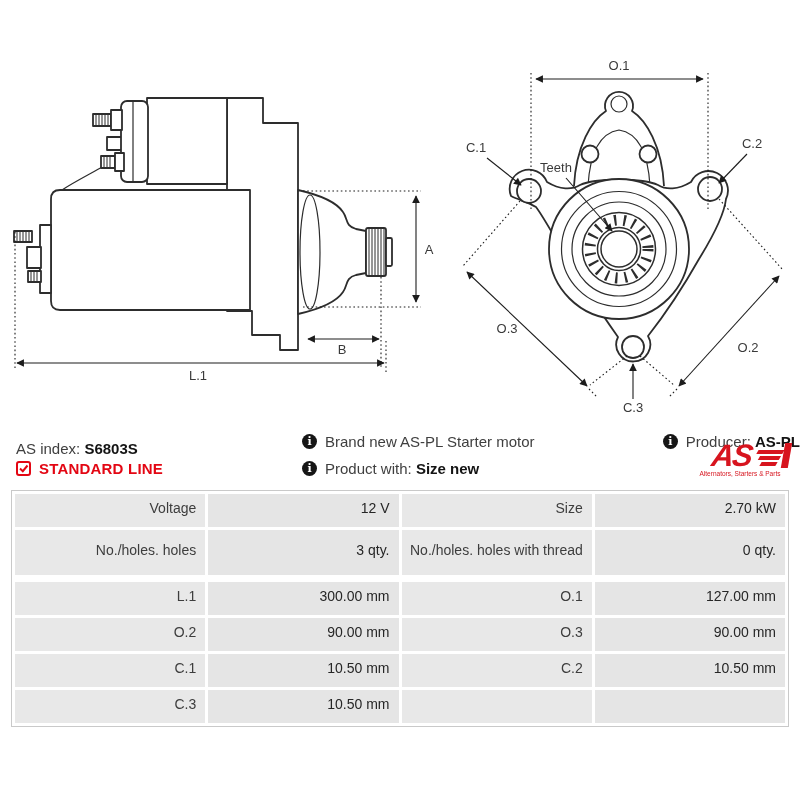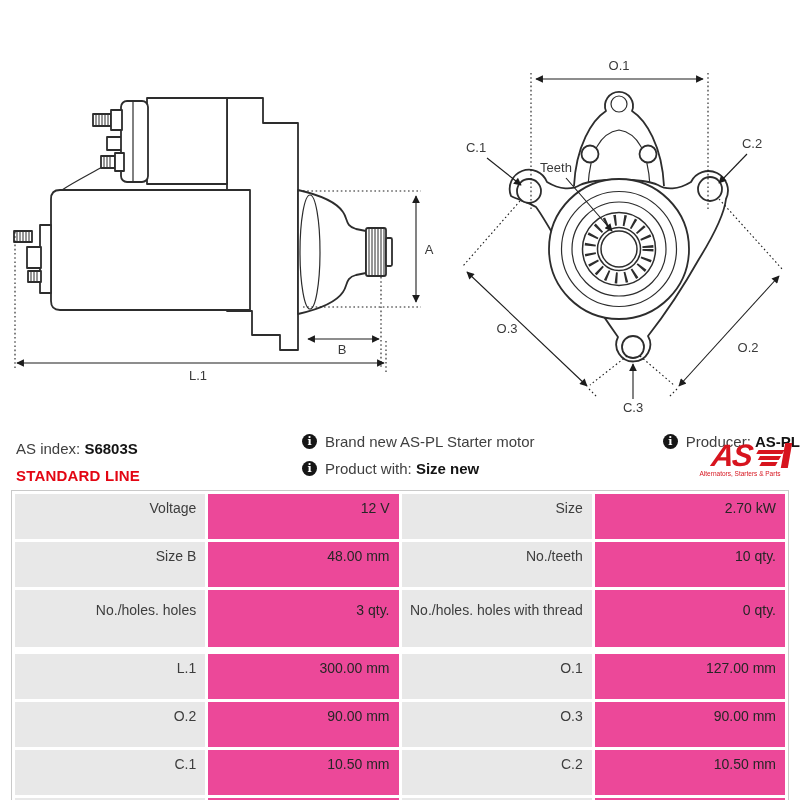--- a/index.html
+++ b/index.html
@@ -38,24 +38,24 @@
   .as-logo-stripes i { display:block; height:3.6px; background:#d7141e; }
   .as-logo-stripes i:nth-child(1){ width:26px; }
   .as-logo-stripes i:nth-child(2){ width:21px; }
   .as-logo-stripes i:nth-child(3){ width:16px; }
   .as-logo-bar { width:7px; height:25px; background:#d7141e; transform:skewX(-10deg); margin-left:3px; }
   .as-logo-tagline { font-size:6.5px; color:#d7141e; margin-top:2px; white-space:nowrap; }
   
   .spec-table { position:absolute; left:11px; top:490px; width:778px;
                 border-collapse:separate; border-spacing:3px; border:1px solid #c9c9c9;
                 font-size:14px; table-layout:fixed; }
-  .spec-table td { width:25%; height:25px; padding:2px 9px 18px 5px;
+  .spec-table td { width:25%; height:25px; padding:2px 9px 6px 5px;
                    text-align:right; vertical-align:middle; line-height:1.15; }
   td.lbl { background:#e8e8e8; color:#3d3d3d; }
-  td.val { background:#ec4899; color:#262626; }
+  td.val { background:#e5e5e5; color:#262626; }
   tr.tall td { height:37px; }
   tr.spacer td { height:1px; padding:0; background:transparent; }
 </style>
 </head>
 <body>
 
 <svg id="drawing" width="800" height="430" viewBox="0 0 800 430">
   <defs>
     <marker id="ah" viewBox="0 0 10 10" refX="9" refY="5" markerWidth="9" markerHeight="7" orient="auto-start-reverse">
       <path d="M0,0 L10,5 L0,10 Z" fill="#1c1c1c"></path>
@@ -199,21 +199,21 @@
   <span class="icon-info"></span>
   <span>Brand new AS-PL Starter motor</span>
 </div>
 
 <div class="info-item" style="right:0; top:432px;">
   <span class="icon-info"></span>
   <span><span>Producer:</span>
     <b>AS-PL</b></span>
 </div>
 
-<div class="info-item" style="left:16px; top:459px;flex-direction:column;">
+<div class="info-item" style="left:16px; top:459px;">
   <svg width="15" height="15" viewBox="0 0 15 15">
     <rect x="1" y="1" width="13" height="13" rx="2" fill="#fff" stroke="#e30613" stroke-width="2"></rect>
     <path d="M4,7.5 L6.8,10.2 L11.5,4.5" fill="none" stroke="#e30613" stroke-width="2"></path>
   </svg>
   <span class="badge-red">STANDARD LINE</span>
 </div>
 
 <div class="info-item" style="left:302px; top:459px;">
   <span class="icon-info"></span>
   <span><span>Product with:</span>
@@ -234,26 +234,20 @@
 </div>
 
 <table class="spec-table">
   <tbody>
     <tr>
       <td class="lbl">Voltage</td>
       <td class="val">12 V</td>
       <td class="lbl">Size</td>
       <td class="val">2.70 kW</td>
     </tr>
-    <tr>
-      <td class="lbl">Size B</td>
-      <td class="val">48.00 mm</td>
-      <td class="lbl">No./teeth</td>
-      <td class="val">10 qty.</td>
-    </tr>
     <tr class="tall">
       <td class="lbl">No./holes. holes</td>
       <td class="val">3 qty.</td>
       <td class="lbl">No./holes. holes with thread</td>
       <td class="val">0 qty.</td>
     </tr>
     <tr class="spacer">
       <td colspan="4"></td>
     </tr>
     <tr>

